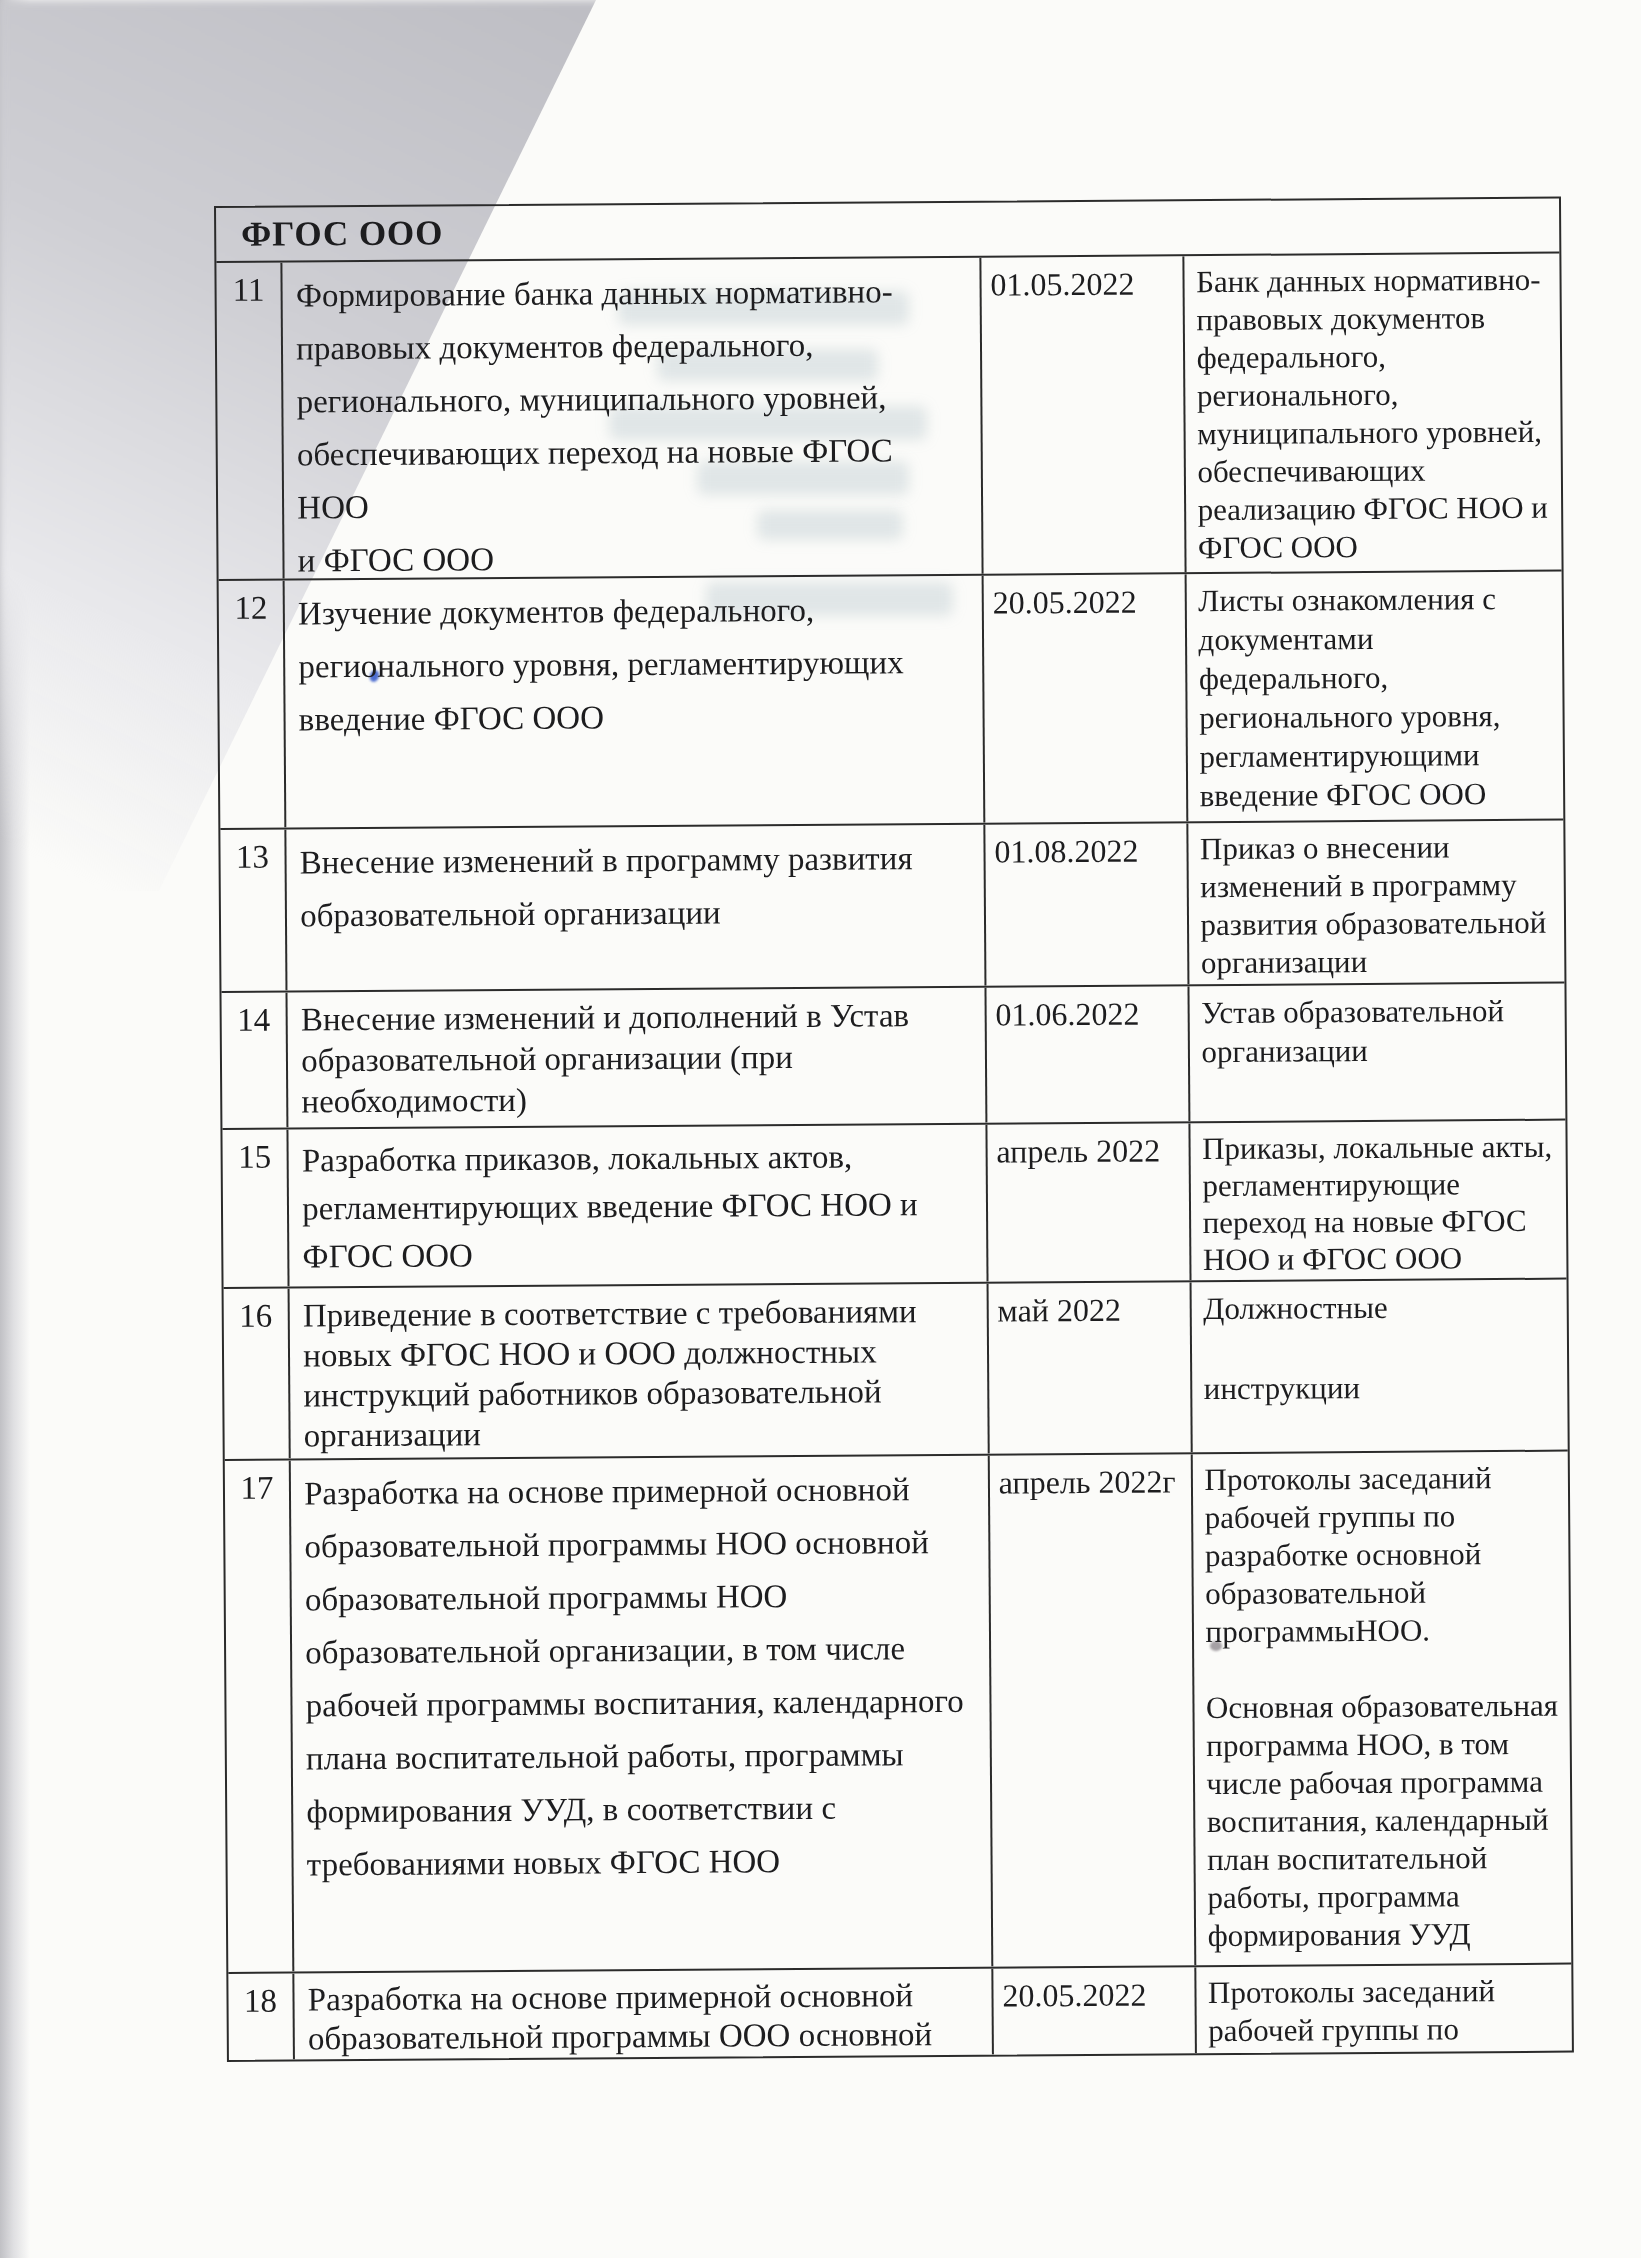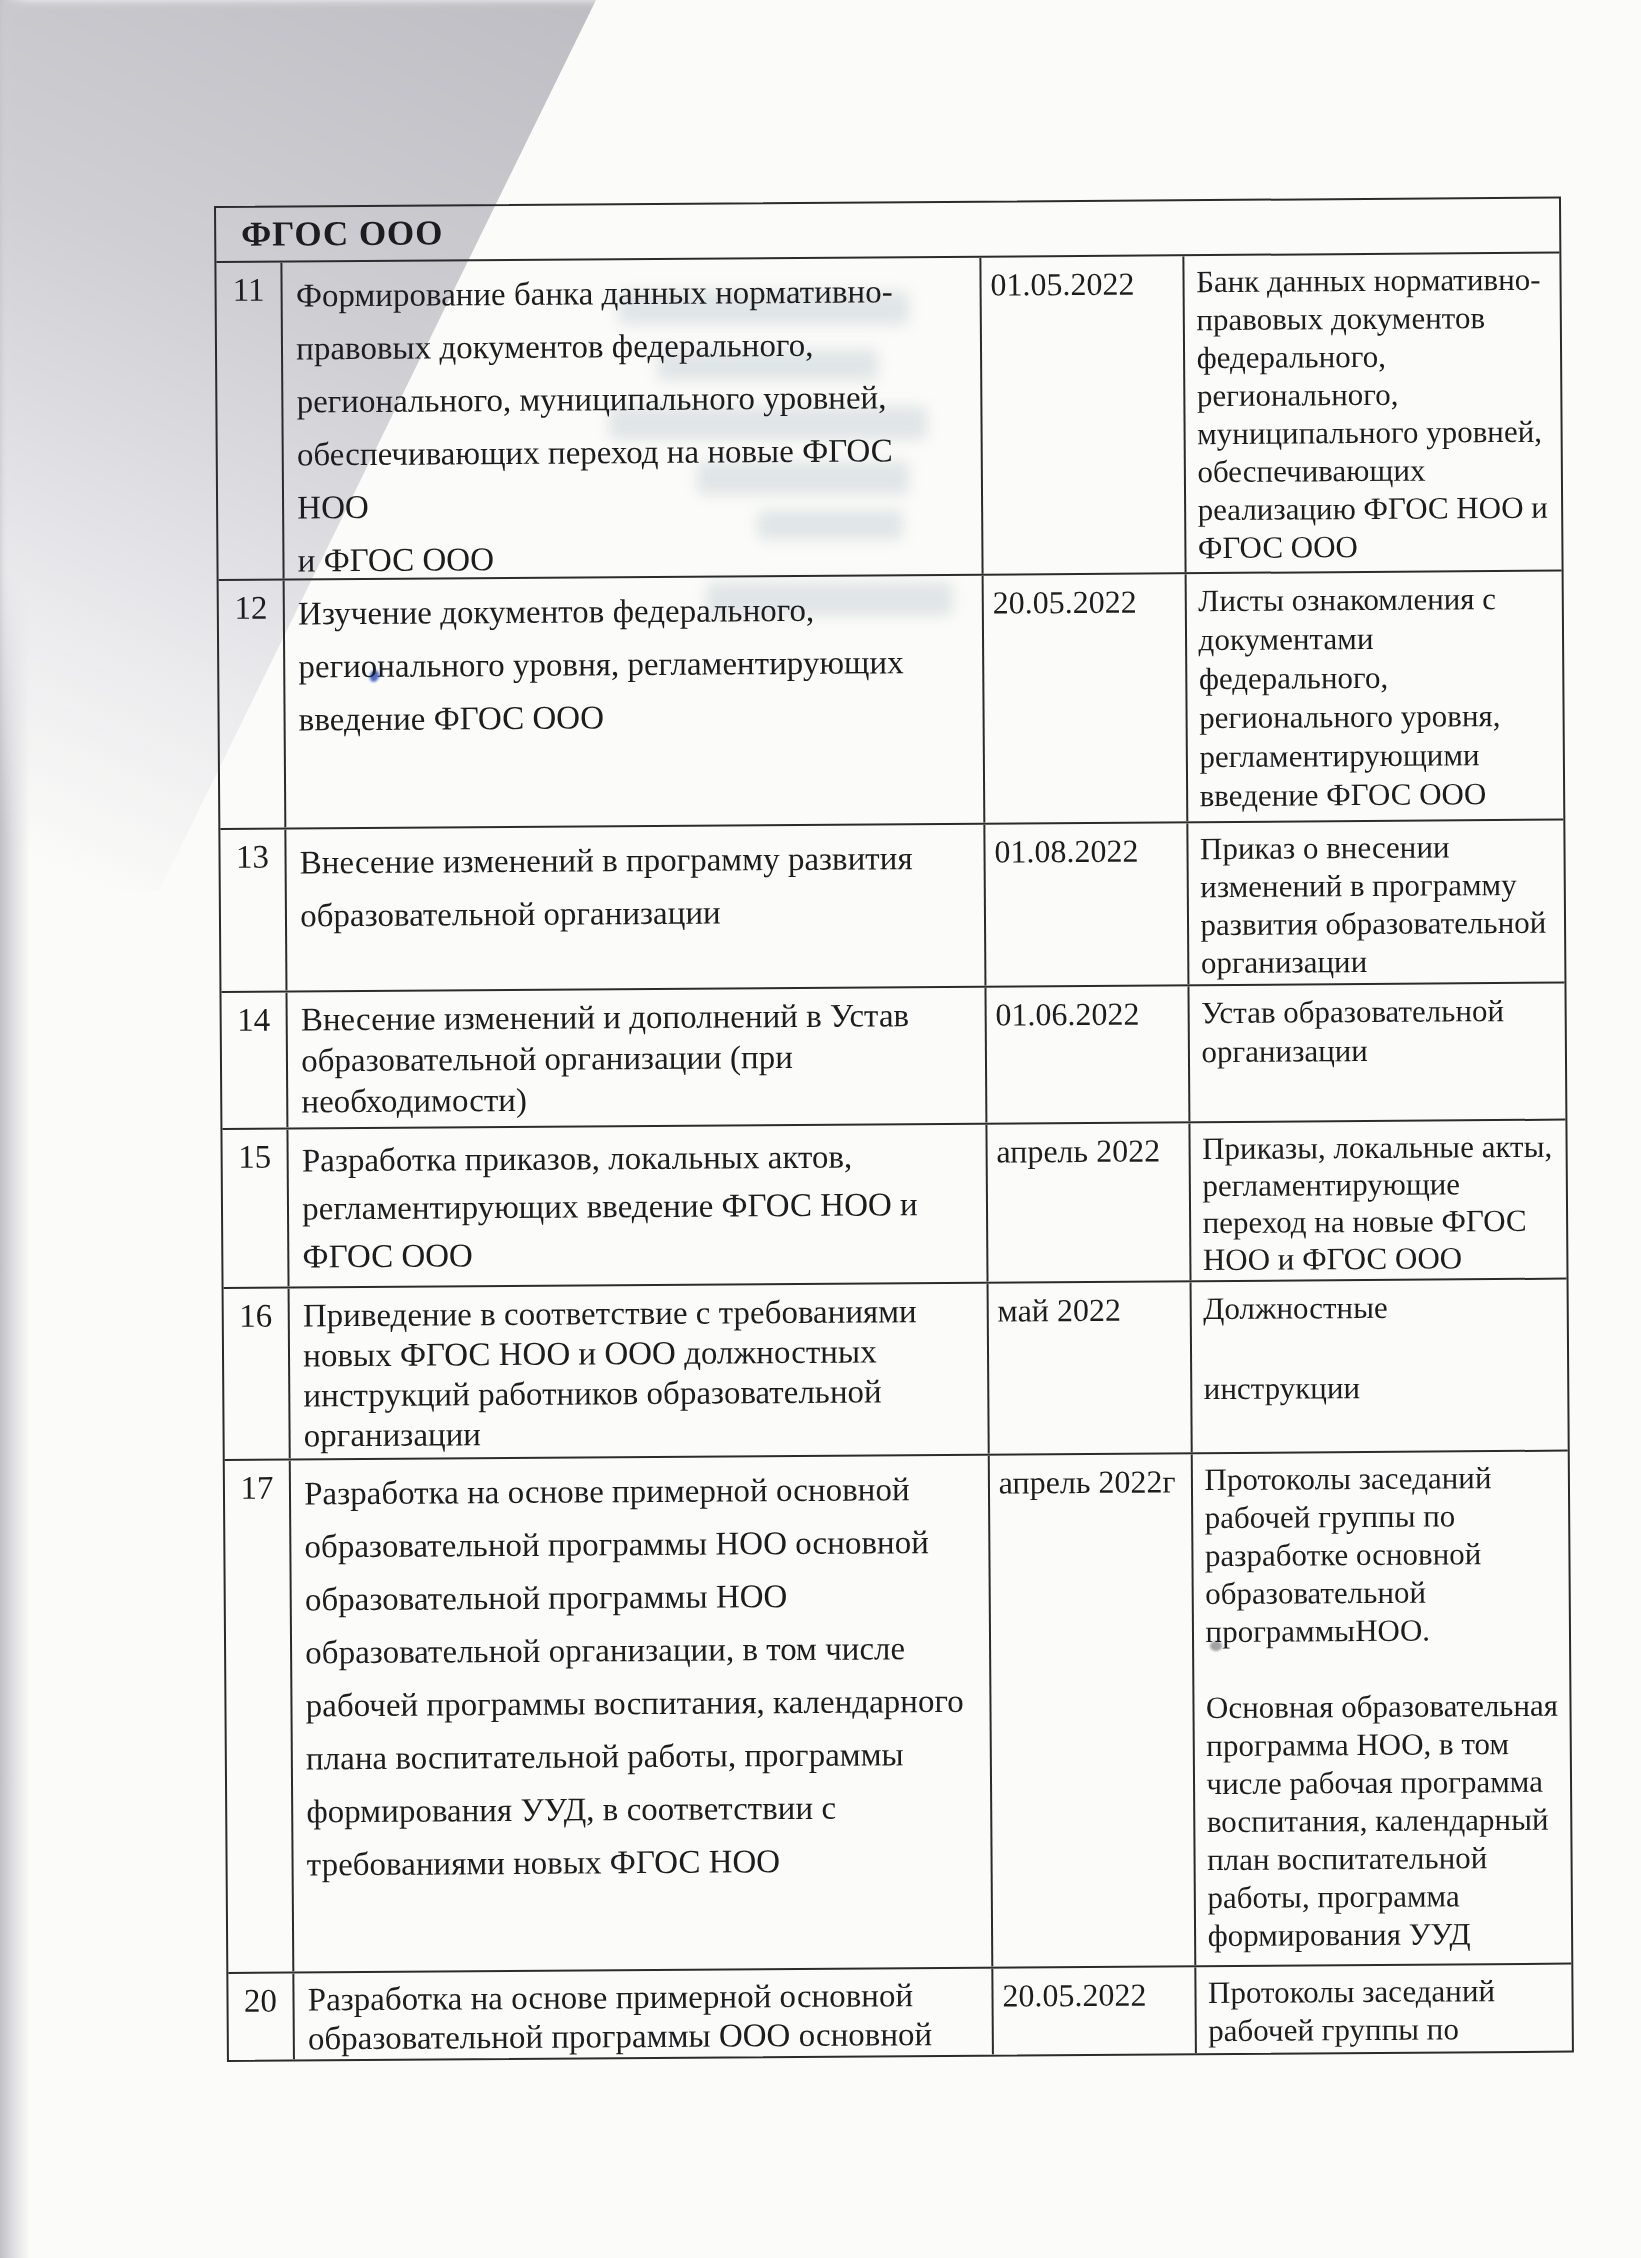--- a/index.html
+++ b/index.html
@@ -179,21 +179,21 @@
 
 Основная образовательная
 программа НОО, в том
 числе рабочая программа
 воспитания, календарный
 план воспитательной
 работы, программа
 формирования УУД</div>
       </div>
       <div class="row" style="height: 86px;">
-        <div class="cell c-num">20</div>
+        <div class="cell c-num">18</div>
         <div class="cell c-task" style="line-height: 39px;">Разработка на основе примерной основной
 образовательной программы ООО основной</div>
         <div class="cell c-date">20.05.2022</div>
         <div class="cell c-result" style="line-height: 38px;">Протоколы заседаний
 рабочей группы по</div>
       </div>
     </div>
 </div>
 
 

